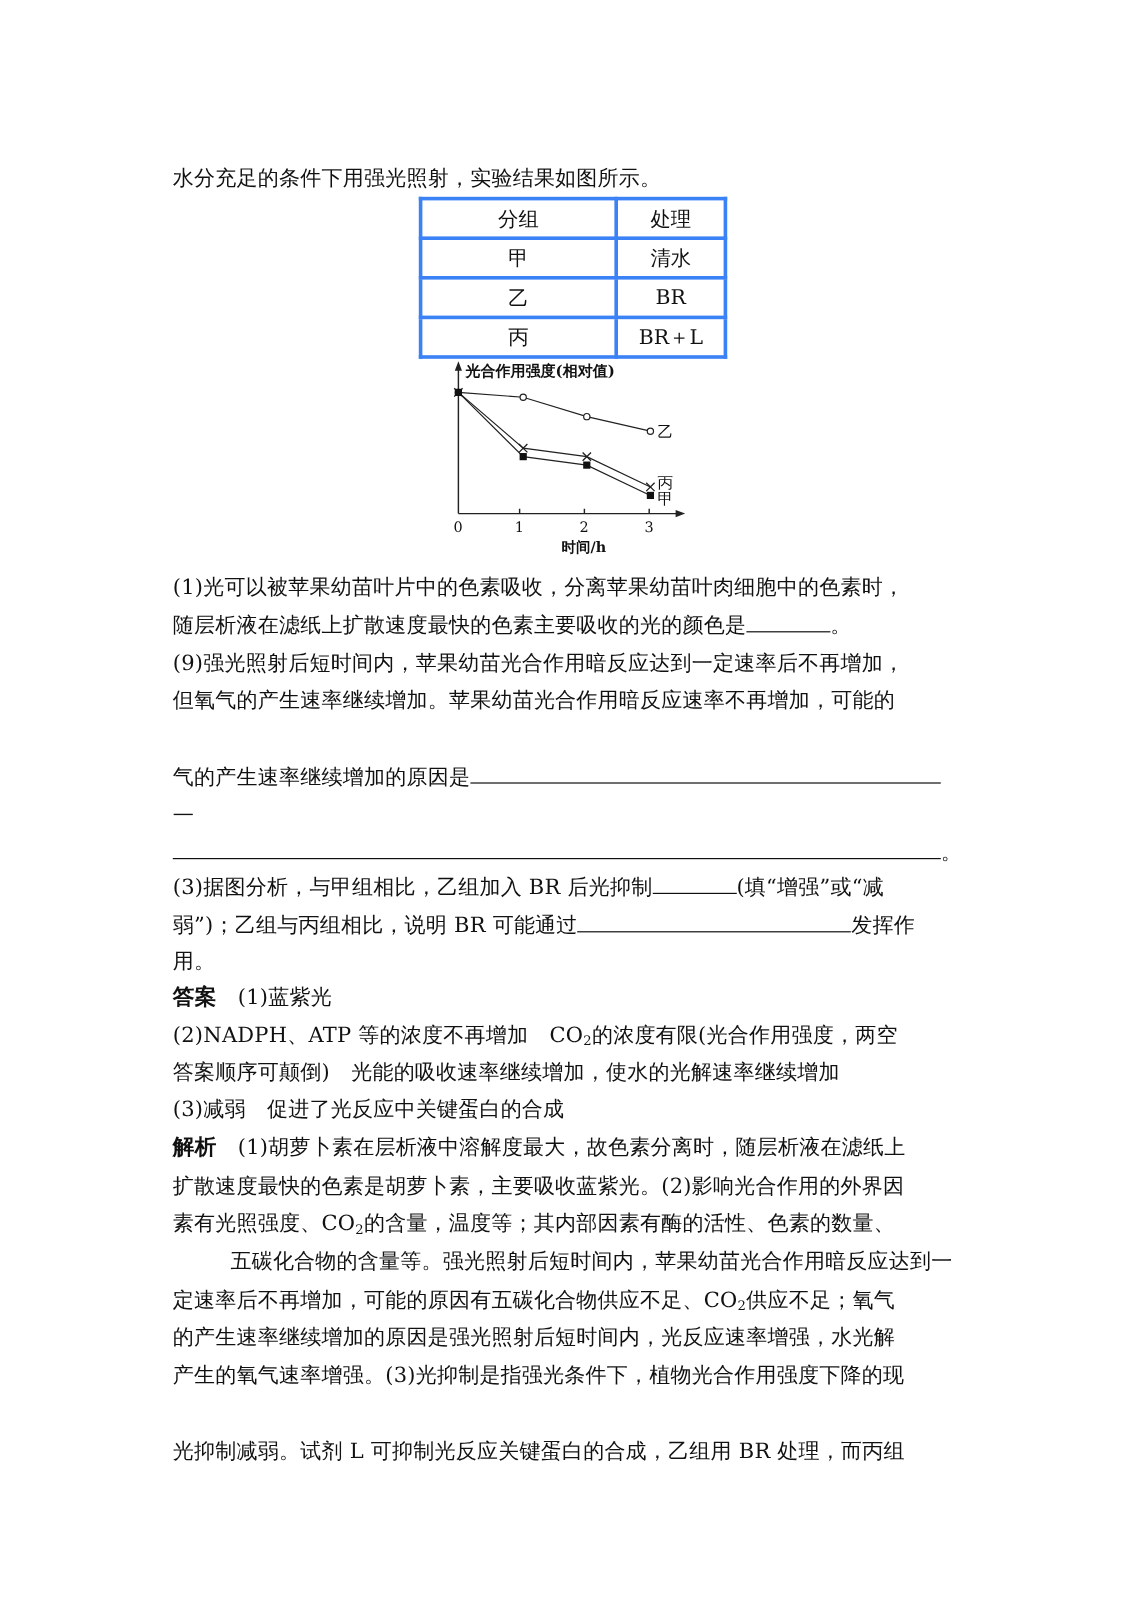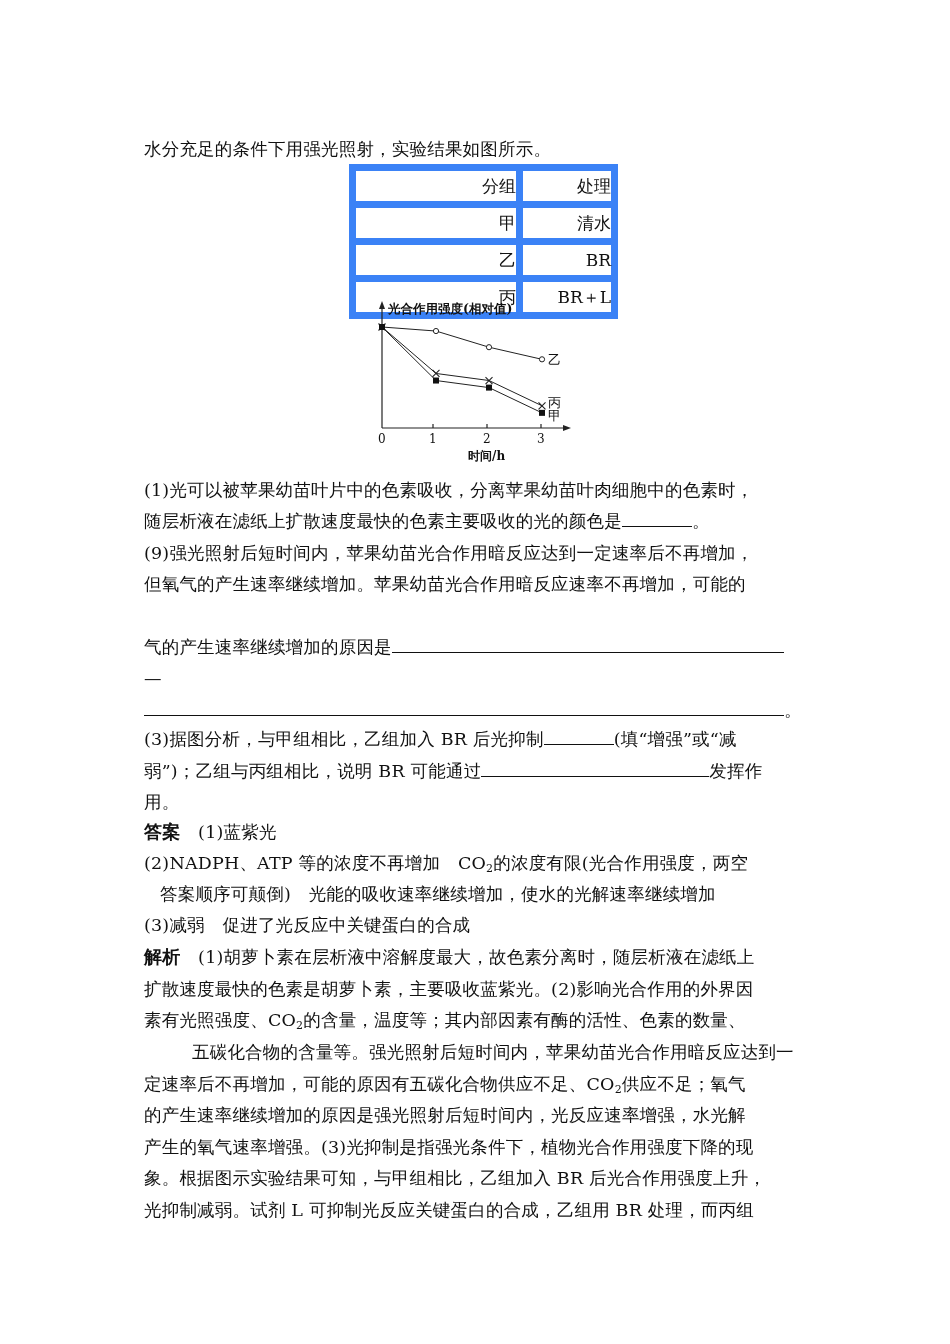--- a/index.html
+++ b/index.html
@@ -3,21 +3,21 @@
 <meta charset="utf-8">
 <style>
   html, body { margin: 0; padding: 0; background: #ffffff; }
   body { width: 950px; height: 1344px; position: relative; overflow: hidden;
          font-family: "DejaVu Serif", "Liberation Serif", serif; color: #111; }
   .page { position: absolute; left: 0; top: 16px; width: 798px; height: 1344px; }
   .line { position: absolute; left: 144px; font-size: 17.5px; line-height: 22px; white-space: nowrap; letter-spacing: 0.2px; }
   .blank { display: inline-block; border-bottom: 1px solid #111; height: 16px; vertical-align: baseline; }
   .bold { font-weight: bold; font-family: "DejaVu Sans", "Liberation Sans", sans-serif; font-size: 18px; }
   table.groups { position: absolute; left: 349px; top: 148px; border-collapse: collapse; font-size: 17px; }
-  table.groups td { border: 7px solid #3b82f6; text-align: right; height: 30px; padding: 0; }
+  table.groups td { border: 3px solid #3b82f6; text-align: center; height: 30px; padding: 0; }
   table.groups td.c1 { width: 160px; }
   table.groups td.c2 { width: 88px; }
   .chart { position: absolute; left: 360px; top: 282px; width: 230px; height: 170px; }
   sub { font-size: 11px; vertical-align: -3px; }
 </style>
 </head>
 <body>
 
 <div class="page">
 
@@ -94,26 +94,25 @@
   <div class="line" style="top:620px;"><span>气的产生速率继续增加的原因是</span><span class="blank" style="width:392px;"></span></div>
   <div class="line" style="top:651px;">—</div>
   <div class="line" style="top:683px;"><span class="blank" style="width:640px;"></span><span>。</span></div>
 
   <div class="line" style="top:712px;"><span>(3)据图分析，与甲组相比，乙组加入 BR 后光抑制</span><span class="blank" style="width:70px;"></span><span>(填“增强”或“减</span></div>
   <div class="line" style="top:744px;"><span>弱”)；乙组与丙组相比，说明 BR 可能通过</span><span class="blank" style="width:228px;"></span><span>发挥作</span></div>
   <div class="line" style="top:775px;">用。</div>
 
   <div class="line" style="top:805px;"><span class="bold">答案</span><span>　</span><span>(1)蓝紫光</span></div>
   <div class="line" style="top:836px;"><span>(2)NADPH、ATP 等的浓度不再增加　CO</span><sub>2</sub><span>的浓度有限(光合作用强度，两空</span></div>
-  <div class="line" style="top:867px;margin-left:16px;">答案顺序可颠倒)　光能的吸收速率继续增加，使水的光解速率继续增加</div>
+  <div class="line" style="top:867px;">答案顺序可颠倒)　光能的吸收速率继续增加，使水的光解速率继续增加</div>
   <div class="line" style="top:898px;">(3)减弱　促进了光反应中关键蛋白的合成</div>
 
   <div class="line" style="top:930px;"><span class="bold">解析</span><span>　(1)胡萝卜素在层析液中溶解度最大，故色素分离时，随层析液在滤纸上</span></div>
   <div class="line" style="top:962px;">扩散速度最快的色素是胡萝卜素，主要吸收蓝紫光。(2)影响光合作用的外界因</div>
   <div class="line" style="top:993px;"><span>素有光照强度、CO</span><sub>2</sub><span>的含量，温度等；其内部因素有酶的活性、色素的数量、</span></div>
   <div class="line" style="top:1025px;margin-left:48px;">五碳化合物的含量等。强光照射后短时间内，苹果幼苗光合作用暗反应达到一</div>
   <div class="line" style="top:1057px;"><span>定速率后不再增加，可能的原因有五碳化合物供应不足、CO</span><sub>2</sub><span>供应不足；氧气</span></div>
   <div class="line" style="top:1088px;">的产生速率继续增加的原因是强光照射后短时间内，光反应速率增强，水光解</div>
   <div class="line" style="top:1120px;">产生的氧气速率增强。(3)光抑制是指强光条件下，植物光合作用强度下降的现</div>
-  <div class="line" style="top:1151px;">象。根据图示实验结果可知，与甲组相比，乙组加入 BR 后光合作用强度上升，</div>
   <div class="line" style="top:1183px;">光抑制减弱。试剂 L 可抑制光反应关键蛋白的合成，乙组用 BR 处理，而丙组</div>
 
 </div>
 
 </body></html>

